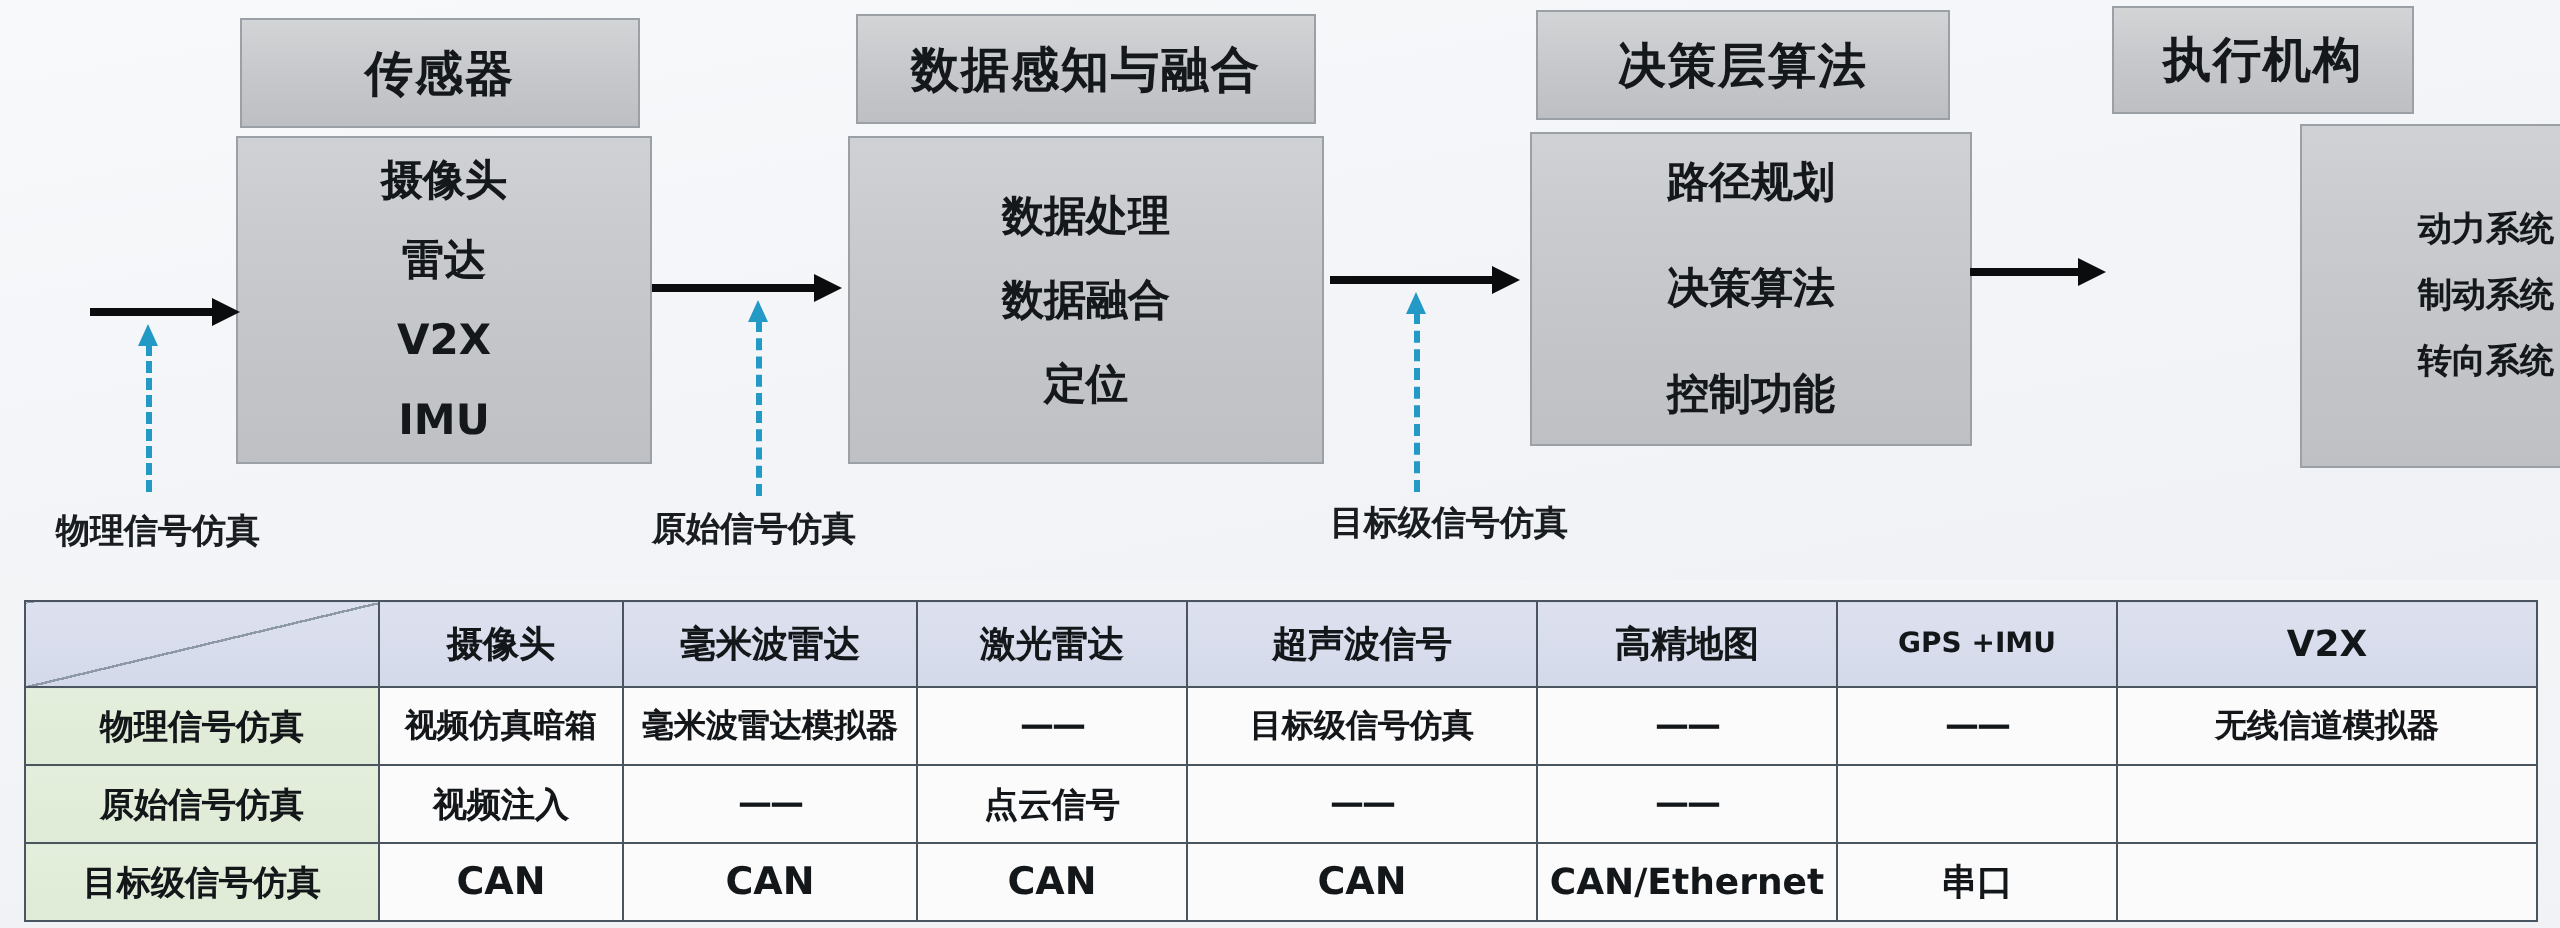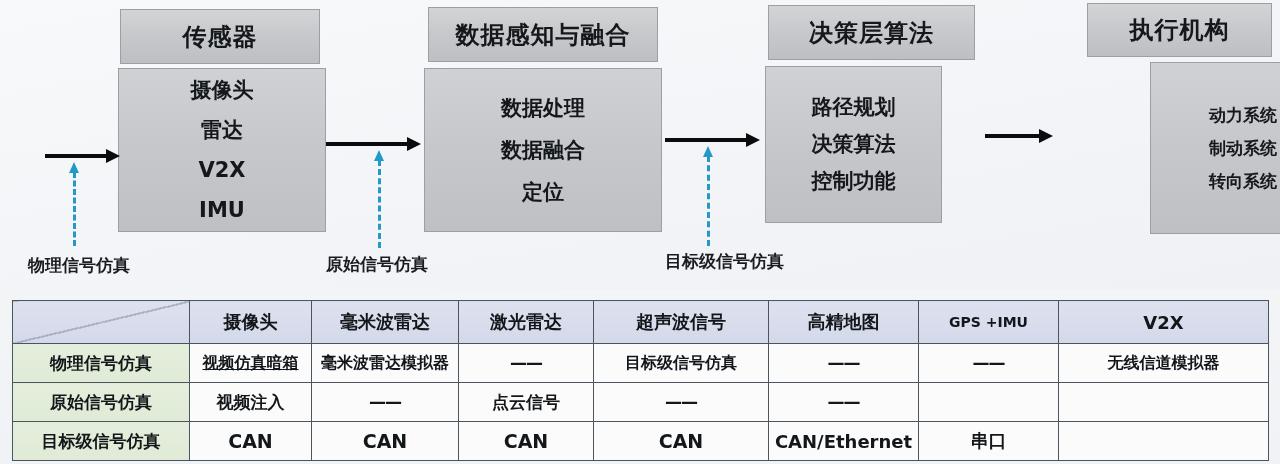--- a/index.html
+++ b/index.html
@@ -184,29 +184,29 @@
       <div class="node-header" style="left:428px; top:7px; width:230px; height:55px; font-size:24px;">数据感知与融合</div>
       <div class="node-body" style="left:424px; top:68px; width:238px; height:164px; font-size:21px; gap:21px;">
         <div class="line">数据处理</div>
         <div class="line">数据融合</div>
         <div class="line">定位</div>
       </div>
     </div>
 
     <div class="node">
       <div class="node-header" style="left:768px; top:5px; width:207px; height:55px; font-size:24px;">决策层算法</div>
-      <div class="node-body" style="left:765px; top:66px; width:177px; height:157px; font-size:21px; gap:16px;">
+      <div class="node-body" style="left:765px; top:66px; width:221px; height:157px; font-size:21px; gap:32px;">
         <div class="line">路径规划</div>
         <div class="line">决策算法</div>
         <div class="line">控制功能</div>
       </div>
     </div>
 
     <div class="node">
-      <div class="node-header" style="left:1087px; top:3px; width:185px; height:54px; font-size:24px;">执行机构</div>
+      <div class="node-header" style="left:1056px; top:3px; width:151px; height:54px; font-size:24px;">执行机构</div>
       <div class="node-body" style="left:1150px; top:62px; width:186px; height:172px; font-size:17px; gap:16px;">
         <div class="line">动力系统</div>
         <div class="line">制动系统</div>
         <div class="line">转向系统</div>
       </div>
     </div>
 
     <div class="arrow" style="left:45px; top:154px; width:75px;">
       <div class="shaft" style="width:62px;"></div>
       <div class="head" style="left:61px;"></div>
@@ -262,21 +262,21 @@
           <th style="font-size:18px;">激光雷达</th>
           <th style="font-size:18px;">超声波信号</th>
           <th style="font-size:18px;">高精地图</th>
           <th style="font-size:14px;">GPS +IMU</th>
           <th style="font-size:18px;">V2X</th>
         </tr>
       </thead>
       <tbody>
         <tr>
           <td class="rowhead" style="font-size:17px;">物理信号仿真</td>
-          <td style="font-size:16px;text-decoration:underline;">视频仿真暗箱</td>
+          <td style="font-size:16px;">视频仿真暗箱</td>
           <td style="font-size:16px;font-family:Liberation Serif, serif;">毫米波雷达模拟器</td>
           <td class="dash-cell" style="font-size:17px;">——</td>
           <td style="font-size:16px;">目标级信号仿真</td>
           <td class="dash-cell" style="font-size:17px;">——</td>
           <td class="dash-cell" style="font-size:17px;">——</td>
           <td style="font-size:16px;">无线信道模拟器</td>
         </tr>
         <tr>
           <td class="rowhead" style="font-size:17px;">原始信号仿真</td>
           <td style="font-size:17px;">视频注入</td>

